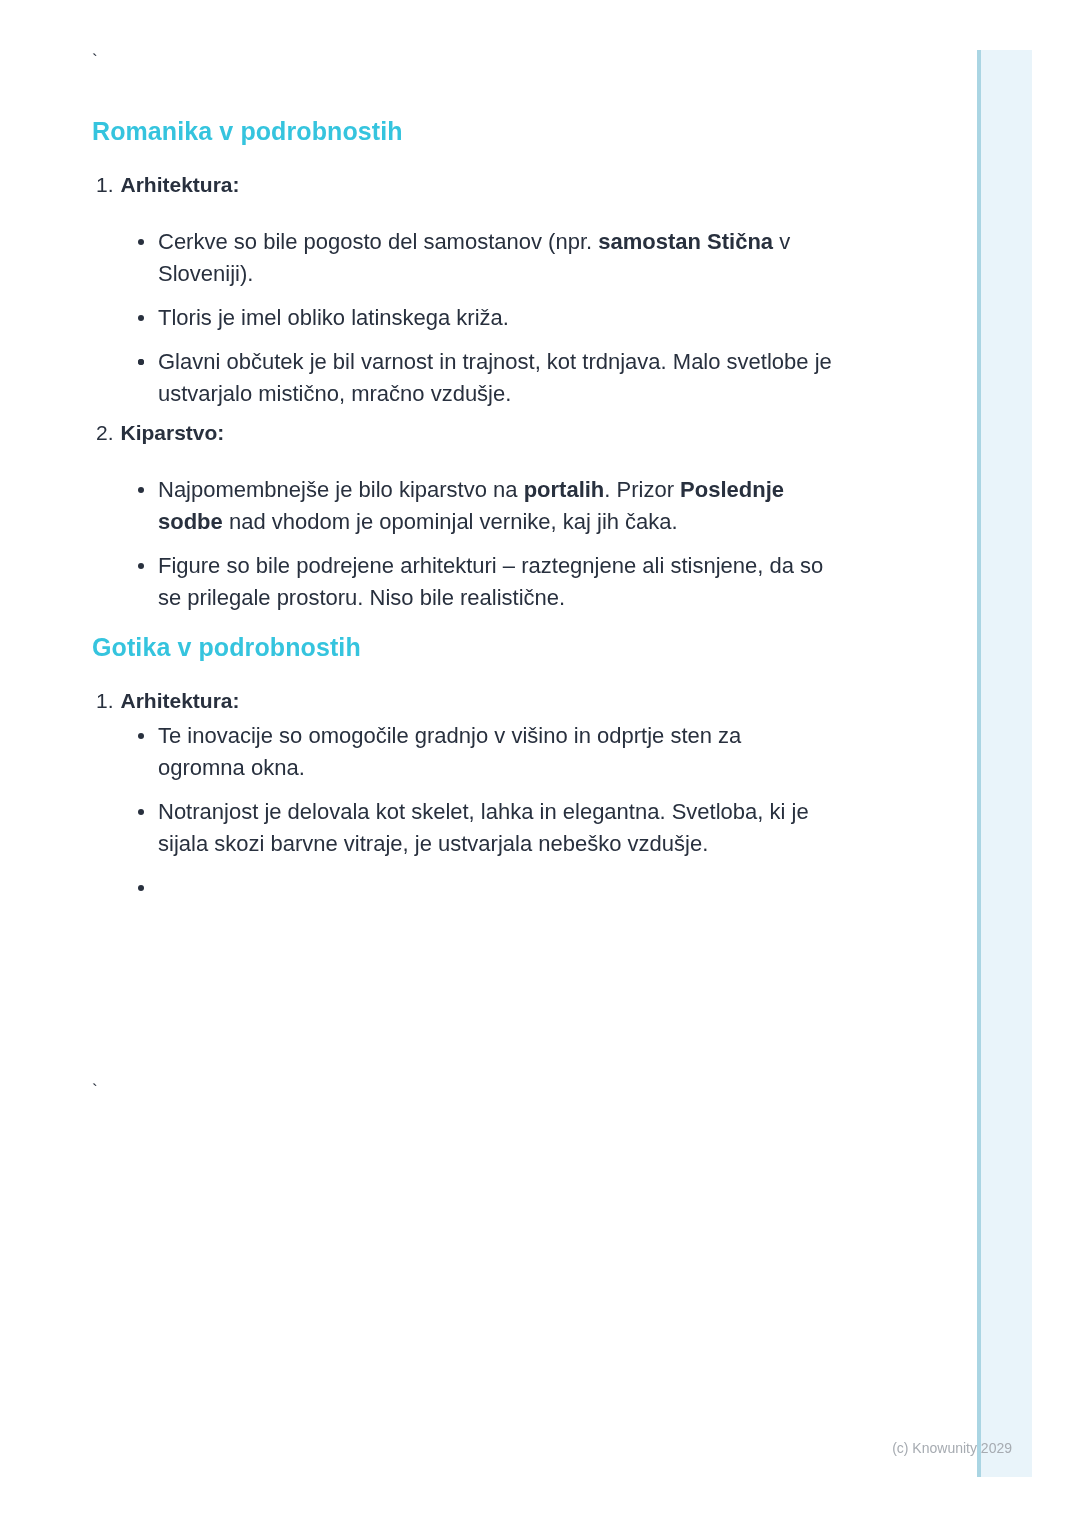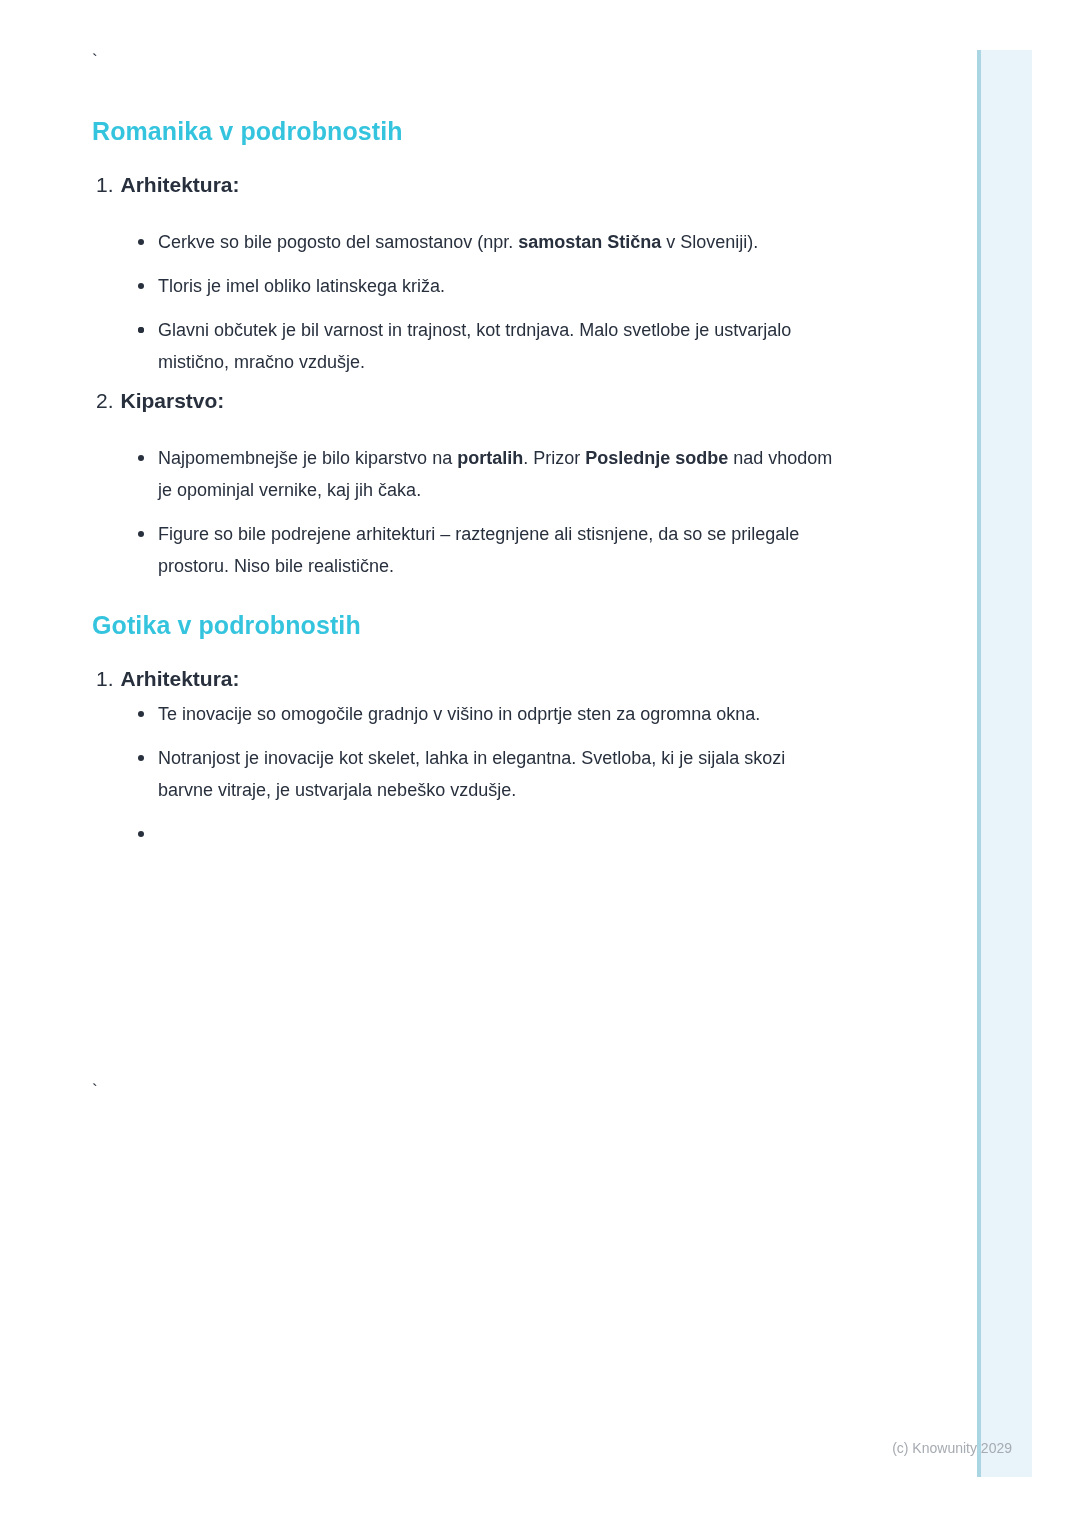--- a/index.html
+++ b/index.html
@@ -37,21 +37,21 @@
   }
   .stray-mark.top { top: 52px; }
   .stray-mark.bottom { top: 1082px; }
   .content {
     position: absolute;
     left: 92px;
     top: 116px;
     width: 760px;
     z-index: 2;
   }
-  section.doc-section + section.doc-section { margin-top: 28px; }
+  section.doc-section + section.doc-section { margin-top: 18px; }
   h2.section-title {
     margin: 0 0 28px 0;
     font-size: 25px;
     line-height: 30px;
     font-weight: bold;
     color: var(--heading, #35c4de);
     letter-spacing: 0.1px;
   }
   .group { margin-bottom: 9px; }
   .group-header {
@@ -66,21 +66,21 @@
   .group-header .label { font-weight: bold; }
   ul.bullets {
     list-style: none;
     margin: 0;
     padding: 0;
   }
   ul.bullets li {
     position: relative;
     padding-left: 66px;
     margin-bottom: 12px;
-    font-size: 18px;
+    font-size: 22px;
     line-height: 32px;
     max-width: 676px;
     color: var(--body-text, #28303e);
   }
   ul.bullets li .dot {
     position: absolute;
     left: 46px;
     top: 13px;
     width: 6px;
     height: 6px;
@@ -126,21 +126,21 @@
               <li><span class="dot"></span><span class="bullet-text"><span>Figure so bile podrejene arhitekturi – raztegnjene ali stisnjene, da so se prilegale prostoru. Niso bile realistične.</span></span></li>
             </ul>
           </div>
         </section>
         <section class="doc-section">
           <h2 class="section-title">Gotika v podrobnostih</h2>
           <div class="group tight">
             <div class="group-header"><span class="num">1.</span><span class="label">Arhitektura:</span></div>
             <ul class="bullets">
               <li><span class="dot"></span><span class="bullet-text"><span>Te inovacije so omogočile gradnjo v višino in odprtje sten za ogromna okna.</span></span></li>
-              <li><span class="dot"></span><span class="bullet-text"><span>Notranjost je inovacije kot skelet, lahka in elegantna. Svetloba, ki je sijala skozi barvne vitraje, je ustvarjala nebeško vzdušje.</span></span></li>
+              <li><span class="dot"></span><span class="bullet-text"><span>Notranjost je delovala kot skelet, lahka in elegantna. Svetloba, ki je sijala skozi barvne vitraje, je ustvarjala nebeško vzdušje.</span></span></li>
               <li><span class="dot"></span></li>
             </ul>
           </div>
         </section>
       </div>
   </main>
 
   <div class="stray-mark bottom">`</div>
 
   <div class="footer">(c) Knowunity 2029</div>

